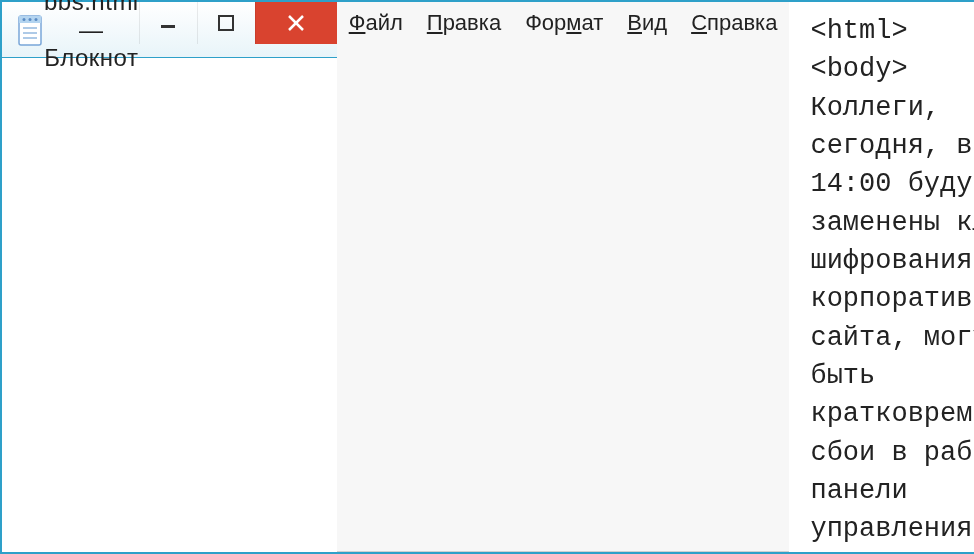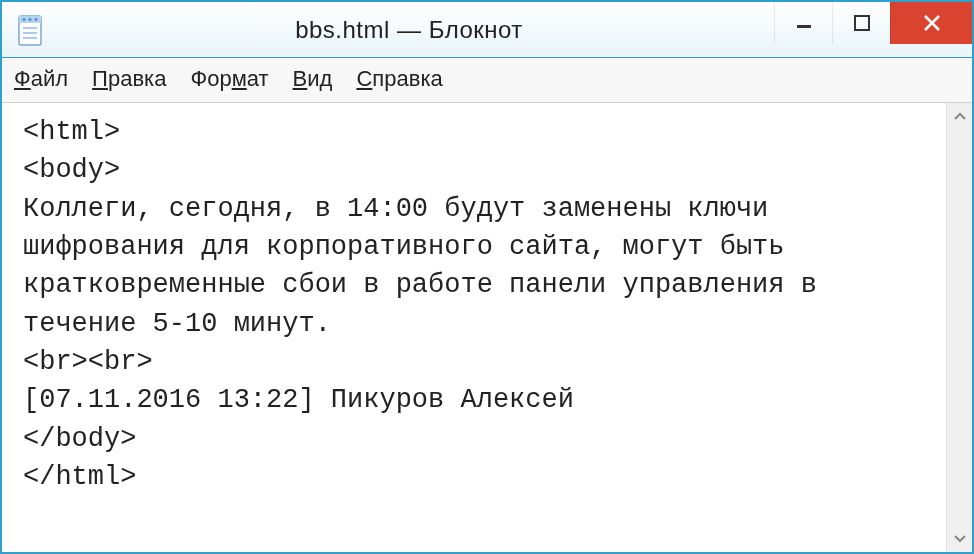--- a/index.html
+++ b/index.html
@@ -12,21 +12,21 @@
       background: #fff;
       width: 974px;
       height: 554px;
       overflow: hidden;
     }
     .window {
       width: 974px;
       height: 554px;
       border: 2px solid #2ea0c9;
       display: flex;
-      flex-direction: column;
+      flex-direction: row;
       background: #fff;
     }
     .titlebar {
       height: 56px;
       background: linear-gradient(to bottom, #ffffff 0%, #e8f4f9 100%);
       border-bottom: 1px solid #2ea0c9;
       display: flex;
       align-items: center;
       position: relative;
     }

